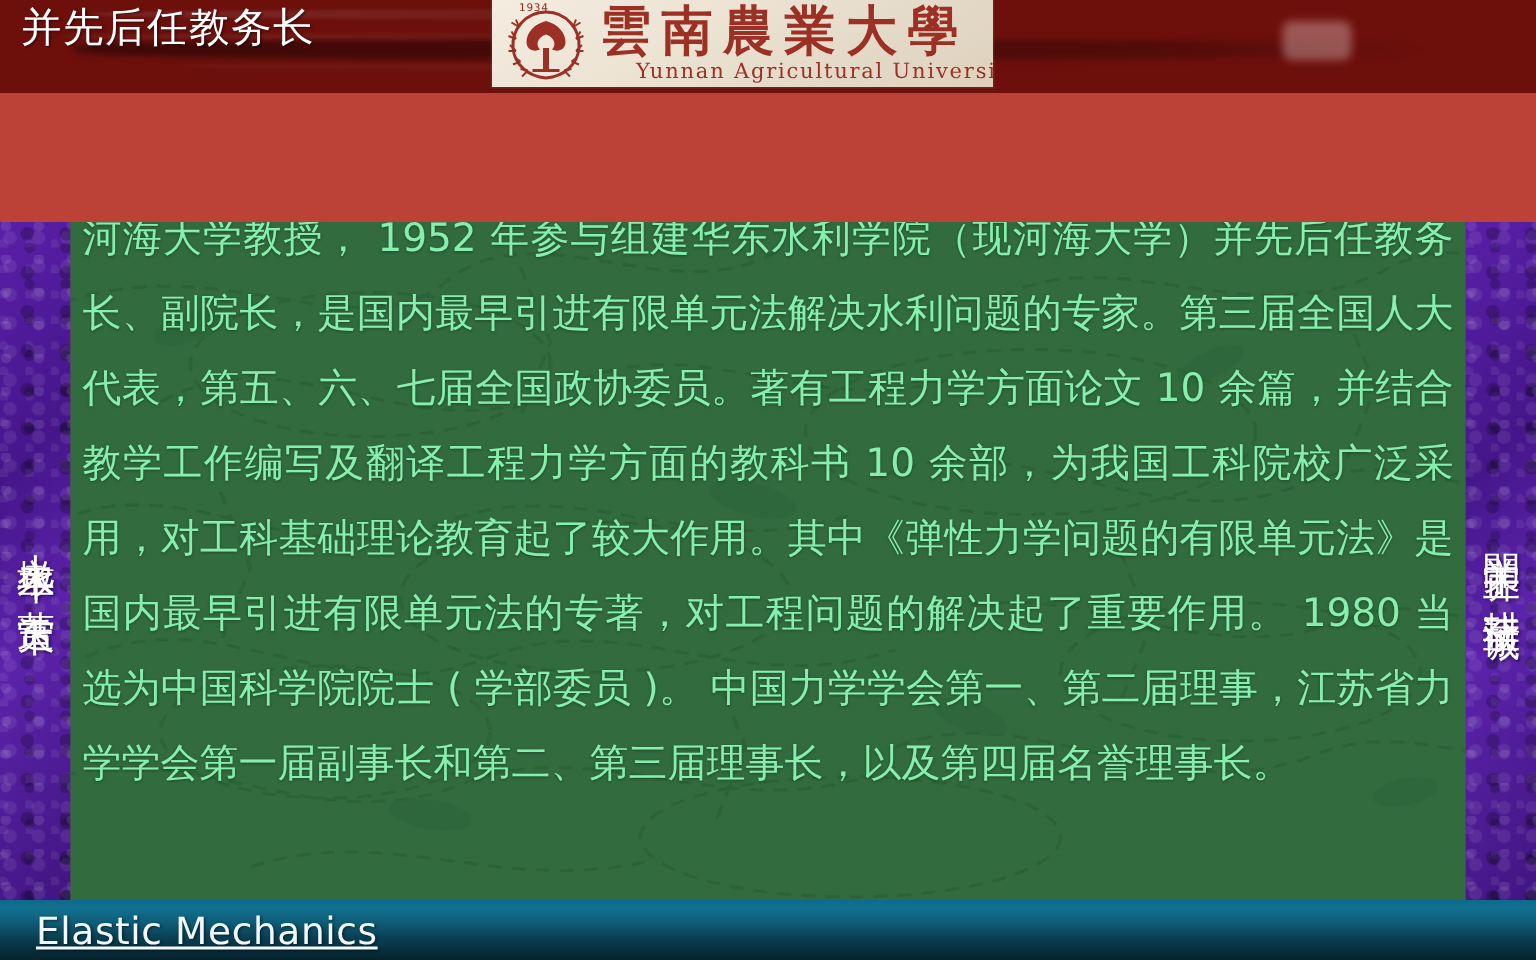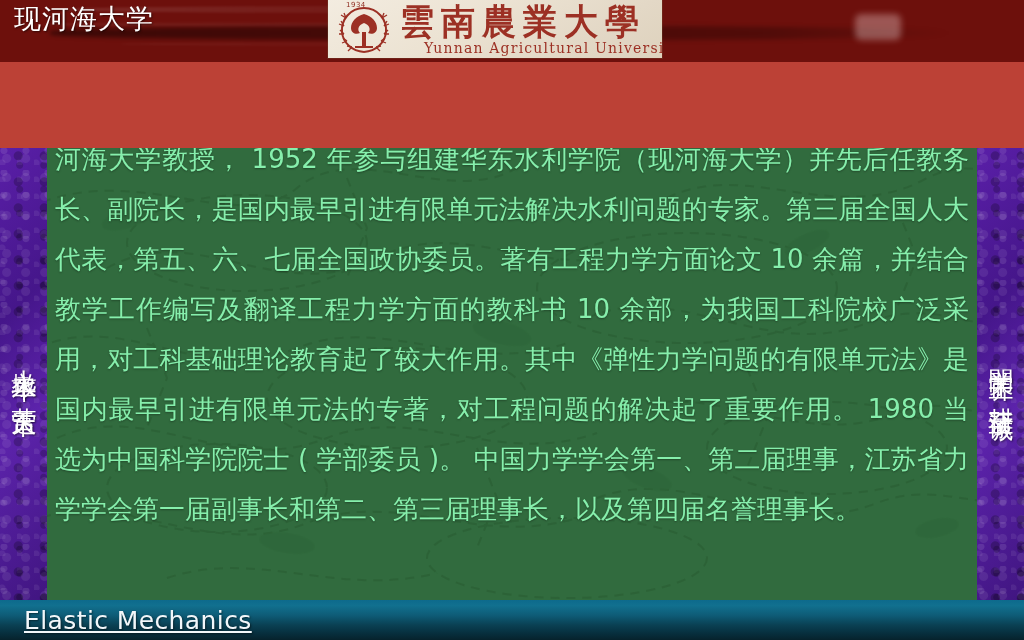--- a/index.html
+++ b/index.html
@@ -229,21 +229,21 @@
   <div class="banner">
     <div class="banner-streaks">
       <div class="streak-dark"></div>
       <div class="streak s1"></div>
       <div class="streak s2"></div>
       <div class="streak s3"></div>
       <div class="banner-highlight"></div>
     </div>
   </div>
 
-  <div class="dept-title">现河海大学</div>
+  <div class="dept-title">并先后任教务长</div>
 
   <div class="logo">
     <svg class="logo-emblem" viewBox="0 0 56 54">
       <g stroke="#9c3024" fill="none" stroke-width="1.6">
         <path d="M28 6 C14 6 5 18 6 30 C7 41 16 49 28 50" stroke-width="2"></path>
         <path d="M28 6 C42 6 51 18 50 30 C49 41 40 49 28 50" stroke-width="2"></path>
         <path d="M10 16 l-5 -3 M10 16 l-2 -5" stroke-width="1.3"></path>
         <path d="M8 24 l-5 -2 M8 24 l-3 -5" stroke-width="1.3"></path>
         <path d="M8 32 l-5 0 M8 32 l-4 -4" stroke-width="1.3"></path>
         <path d="M11 39 l-5 2 M11 39 l-4 -3" stroke-width="1.3"></path>

